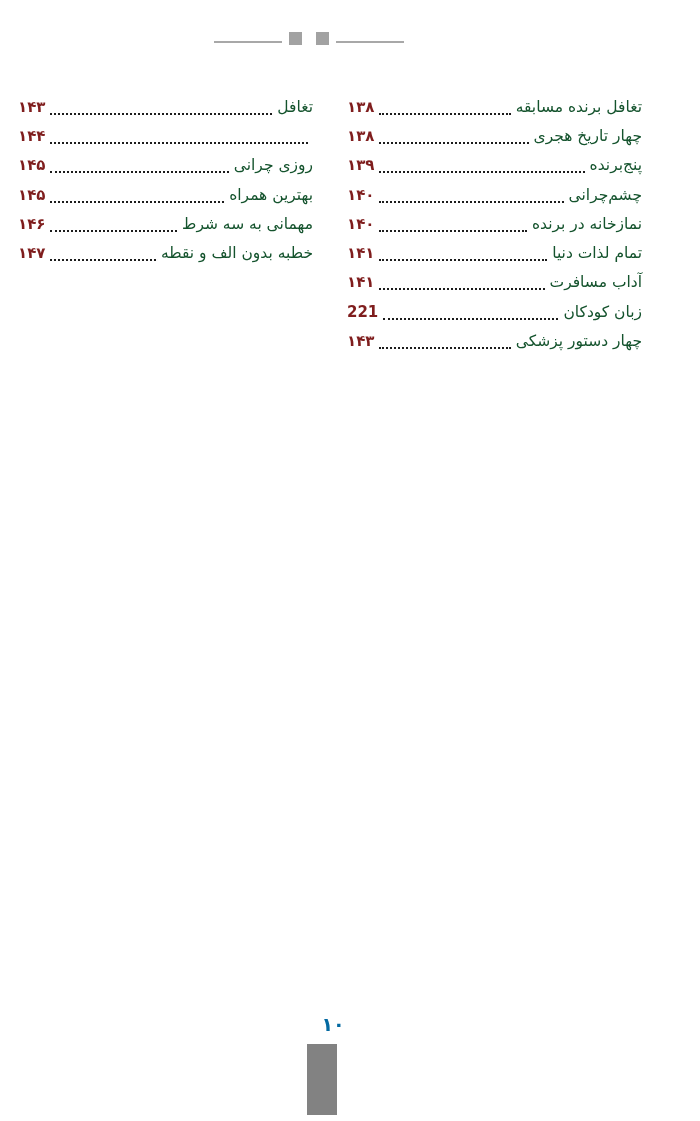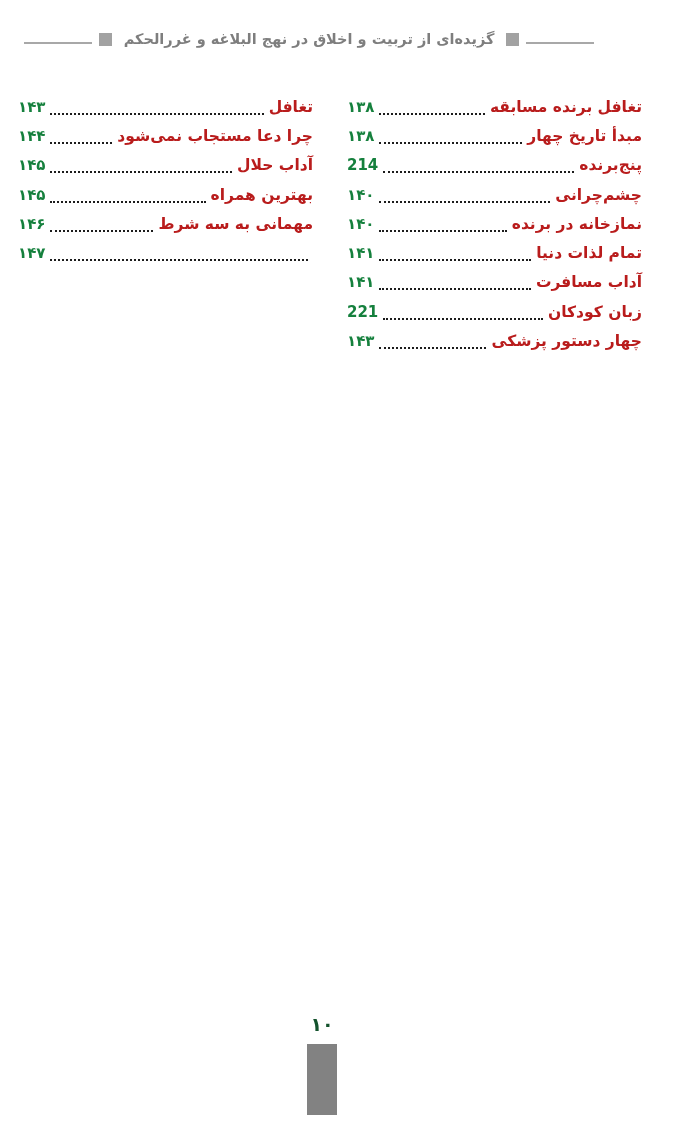--- a/index.html
+++ b/index.html
@@ -23,74 +23,73 @@
   }
 
   
   .toc{
     position:absolute;top:92px;right:58px;left:18px;
     display:flex;gap:34px;align-items:flex-start;
   }
   .toc-col{flex:1 1 0;min-width:0}
   .toc-row{display:flex;align-items:center;height:29.3px}
   .toc-title{
-    font-size:15.5px;font-weight:bold;color:#b91c1c;
+    font-size:15.5px;font-weight:normal;color:#14532d;
     white-space:nowrap;flex:none;
   }
   .toc-dots{
     flex:1 1 0;min-width:8px;height:14px;
     border-bottom:2.4px dotted #1c1c1c;
     margin:0 5px;
   }
   .toc-page{
-    font-size:15px;font-weight:bold;color:#15803d;
+    font-size:15px;font-weight:bold;color:#7f1d1d;
     white-space:nowrap;flex:none;
   }
 
   
   .page-num{
     position:absolute;top:1013px;left:0;width:644px;
-    text-align:center;font-size:19px;font-weight:bold;color:#14532d;
+    text-align:center;font-size:19px;font-weight:bold;color:#0369a1;padding-left:11px;
   }
   .footer-tab{
     position:absolute;left:307px;top:1044px;
     width:30px;height:71px;background:#828282;
   }
 </style>
 </head>
 <body>
 
 <div class="page">
 
   <header class="header">
     <span class="h-line"></span>
     <span class="h-square"></span>
-    <div class="h-title">گزیده‌ای از تربیت و اخلاق در نهج البلاغه و غررالحکم</div>
     <span class="h-square"></span>
     <span class="h-line"></span>
   </header>
 
   <main class="toc">
     <section class="toc-col">
     <div class="toc-row">
       <span class="toc-title">تغافل برنده مسابقه</span>
       <span class="toc-dots"></span>
       <span class="toc-page">۱۳۸</span>
     </div>
 
     <div class="toc-row">
-      <span class="toc-title">مبدأ تاریخ چهار</span>
+      <span class="toc-title">چهار تاریخ هجری</span>
       <span class="toc-dots"></span>
       <span class="toc-page">۱۳۸</span>
     </div>
 
     <div class="toc-row">
       <span class="toc-title">پنج‌برنده</span>
       <span class="toc-dots"></span>
-      <span class="toc-page">214</span>
+      <span class="toc-page">۱۳۹</span>
     </div>
 
     <div class="toc-row">
       <span class="toc-title">چشم‌چرانی</span>
       <span class="toc-dots"></span>
       <span class="toc-page">۱۴۰</span>
     </div>
 
     <div class="toc-row">
       <span class="toc-title">نمازخانه در برنده</span>
@@ -123,44 +122,44 @@
     </div>
   </section>
     <section class="toc-col">
     <div class="toc-row">
       <span class="toc-title">تغافل</span>
       <span class="toc-dots"></span>
       <span class="toc-page">۱۴۳</span>
     </div>
 
     <div class="toc-row">
-      <span class="toc-title">چرا دعا مستجاب نمی‌شود</span>
       <span class="toc-dots"></span>
       <span class="toc-page">۱۴۴</span>
     </div>
 
     <div class="toc-row">
-      <span class="toc-title">آداب حلال</span>
+      <span class="toc-title">روزی چرانی</span>
       <span class="toc-dots"></span>
       <span class="toc-page">۱۴۵</span>
     </div>
 
     <div class="toc-row">
       <span class="toc-title">بهترین همراه</span>
       <span class="toc-dots"></span>
       <span class="toc-page">۱۴۵</span>
     </div>
 
     <div class="toc-row">
       <span class="toc-title">مهمانی به سه شرط</span>
       <span class="toc-dots"></span>
       <span class="toc-page">۱۴۶</span>
     </div>
 
     <div class="toc-row">
+      <span class="toc-title">خطبه بدون الف و نقطه</span>
       <span class="toc-dots"></span>
       <span class="toc-page">۱۴۷</span>
     </div>
   </section>
   </main>
 
   <footer>
     <div class="page-num">۱۰</div>
     <div class="footer-tab"></div>
   </footer>

